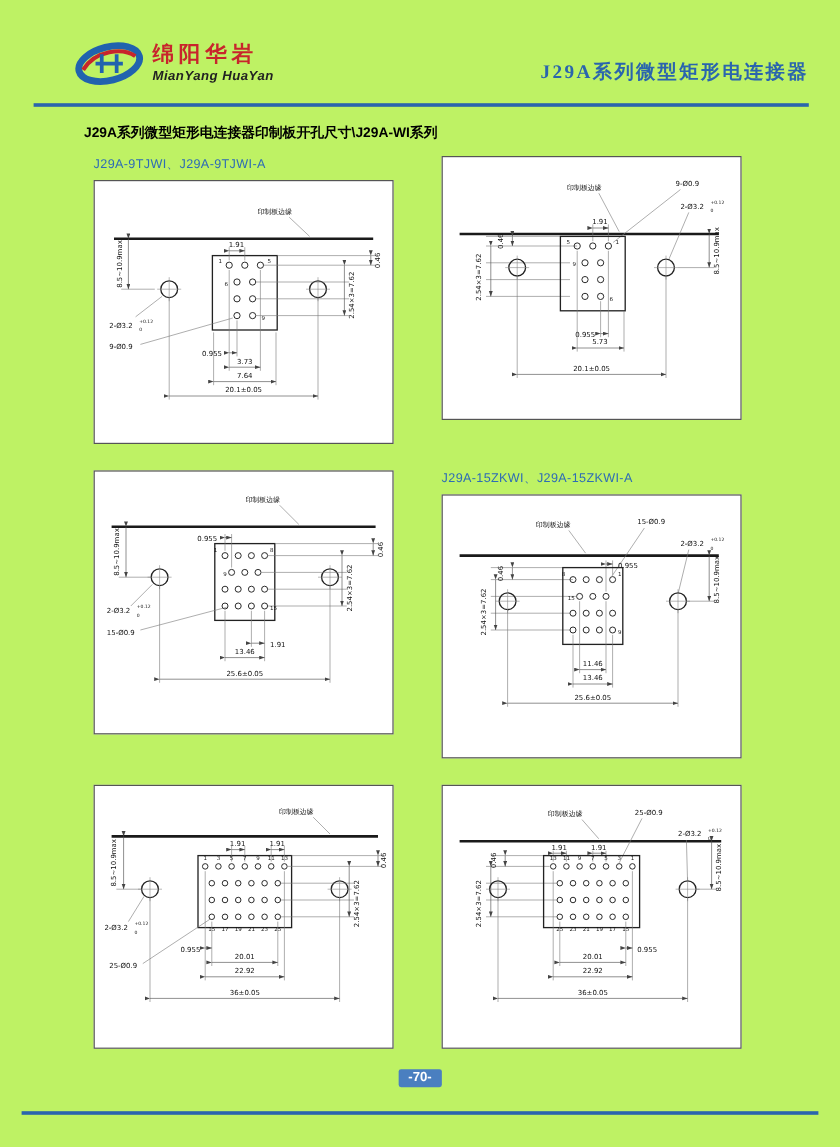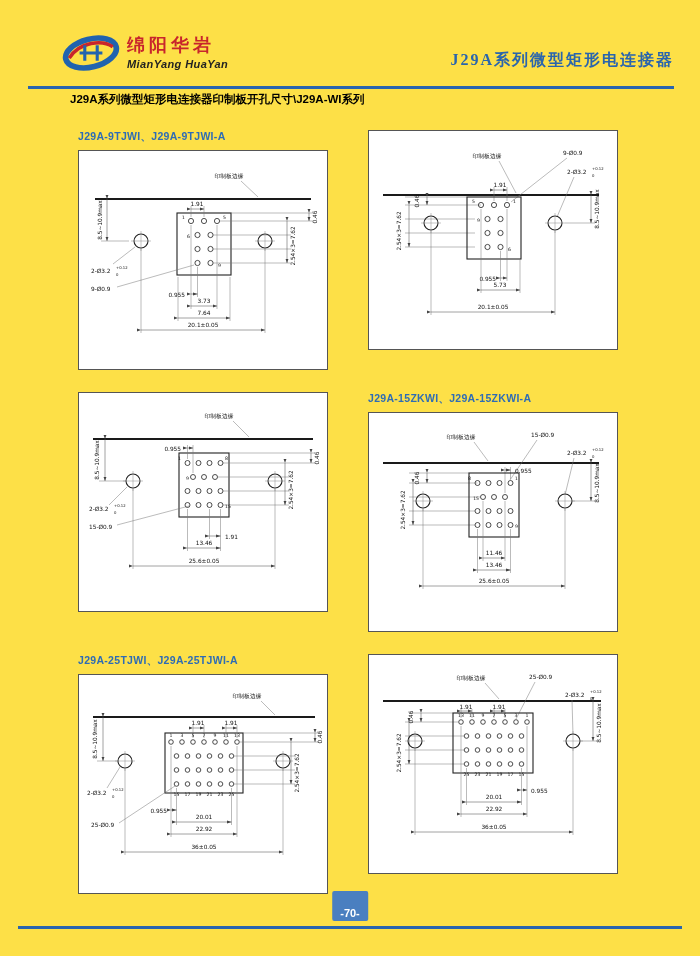--- a/index.html
+++ b/index.html
@@ -1,46 +1,46 @@
 <!DOCTYPE html>
 <html><head>
 <meta charset="utf-8">
 <style>
   html,body{margin:0;padding:0;background:#e8e8e8;}
-  .page{position:relative;width:700px;height:956px;background:#fde047;overflow:hidden;
+  .page{position:relative;width:700px;height:956px;background:#bef264;overflow:hidden;
         font-family:"Liberation Sans",sans-serif;margin:0 auto;}
   
   .logo{position:absolute;left:62px;top:32px;display:flex;align-items:center;gap:7px;}
   .logo-mark{width:58px;height:42px;}
   .logo-cn{font-family:"Liberation Serif",serif;font-weight:bold;font-size:18px;color:#c8252c;letter-spacing:4px;line-height:1.1;}
   .logo-en{font-size:11px;font-style:italic;font-weight:bold;color:#222;letter-spacing:.4px;margin-top:2px;}
   .doc-title{position:absolute;right:26px;top:50px;color:#2a65ad;font-family:Liberation Serif, serif;
              font-weight:bold;font-size:16px;letter-spacing:2px;}
   .header-rule{position:absolute;left:28px;top:86px;width:646px;height:3px;background:#2a65ad;}
-  .section-title{position:absolute;left:70px;top:92px;font-size:11.5px;font-weight:bold;color:#000;}
+  .section-title{position:absolute;left:70px;top:103px;font-size:11.5px;font-weight:bold;color:#000;}
   
   .panels{position:absolute;left:78px;top:130px;width:540px;display:grid;
           grid-template-columns:250px 250px;column-gap:40px;row-gap:22px;}
-  .panel-title{margin:0 0 6px 0;font-size:10.5px;font-weight:bold;color:#2e6cb5;letter-spacing:.3px;}
+  .panel-title{margin:0 0 6px 0;font-size:10.5px;font-weight:normal;color:#2e6cb5;letter-spacing:.3px;}
   .dwg-box{width:248px;height:218px;border:1px solid #555;background:#fff;}
   .dwg{display:block;width:248px;height:218px;}
   
   .ln{stroke:#777;stroke-width:.5;fill:none;}
   .cl{stroke:#888;stroke-width:.5;fill:none;}
   .edge{stroke:#1a1a1a;stroke-width:2.2;fill:none;}
   .ml{stroke:#222;stroke-width:1.1;fill:none;}
   .dim{stroke:#555;stroke-width:.55;fill:none;marker-start:url(#ah);marker-end:url(#ah);}
   .hole{fill:none;stroke:#222;stroke-width:1.1;}
   .pin{fill:none;stroke:#222;stroke-width:.8;}
   .d{font-family:"DejaVu Sans",sans-serif;font-size:5.8px;fill:#111;}
   .dt{font-family:"DejaVu Sans",sans-serif;font-size:3.8px;fill:#111;}
   .pn{font-family:"DejaVu Sans",sans-serif;font-size:4.6px;fill:#111;}
   
   .footer-badge{position:absolute;left:50%;transform:translateX(-50%);top:891px;background:#4a7fc0;
-                color:#fff;font-size:11px;font-weight:bold;padding:16px 8px 2px;border-radius:2px;}
+                color:#fff;font-size:11px;font-weight:bold;padding:1px 8px 2px;border-radius:2px;}
   .footer-rule{position:absolute;left:18px;top:926px;width:664px;height:3px;background:#2a65ad;}
 </style>
 </head>
 <body>
 
 <svg width="0" height="0" style="position:absolute" aria-hidden="true">
   <defs>
     <marker id="ah" markerWidth="5" markerHeight="4" refX="4.5" refY="1.6" orient="auto" markerUnits="userSpaceOnUse">
       <path d="M0,0 L4.5,1.6 L0,3.2 z" fill="#444"></path>
     </marker>
@@ -390,21 +390,20 @@
 
           <line class="ln" x1="54" y1="95" x2="54" y2="176"></line>
           <line class="ln" x1="196" y1="95" x2="196" y2="176"></line>
           <line class="dim" x1="54" y1="173" x2="196" y2="173"></line>
           <text class="d" x="125" y="170" text-anchor="middle">25.6±0.05</text>
         </svg>
       </div>
     </section>
 
     <section class="panel">
-      <h3 class="panel-title">J29A-25TJWI、J29A-25TJWI-A</h3>
       <div class="dwg-box">
         <svg class="dwg" viewBox="0 0 248 218">
           <text class="d" x="168" y="23" text-anchor="middle">印制板边缘</text>
           <line class="ln" x1="182" y1="26" x2="196" y2="40"></line>
           <line class="edge" x1="14" y1="42" x2="236" y2="42"></line>
 
           <line class="dim" x1="24" y1="42" x2="24" y2="86"></line>
           <text class="d" x="18" y="64" text-anchor="middle" transform="rotate(-90 18 64)">8.5~10.9max</text>
           <line class="ln" x1="39" y1="86" x2="18" y2="86"></line>
 

